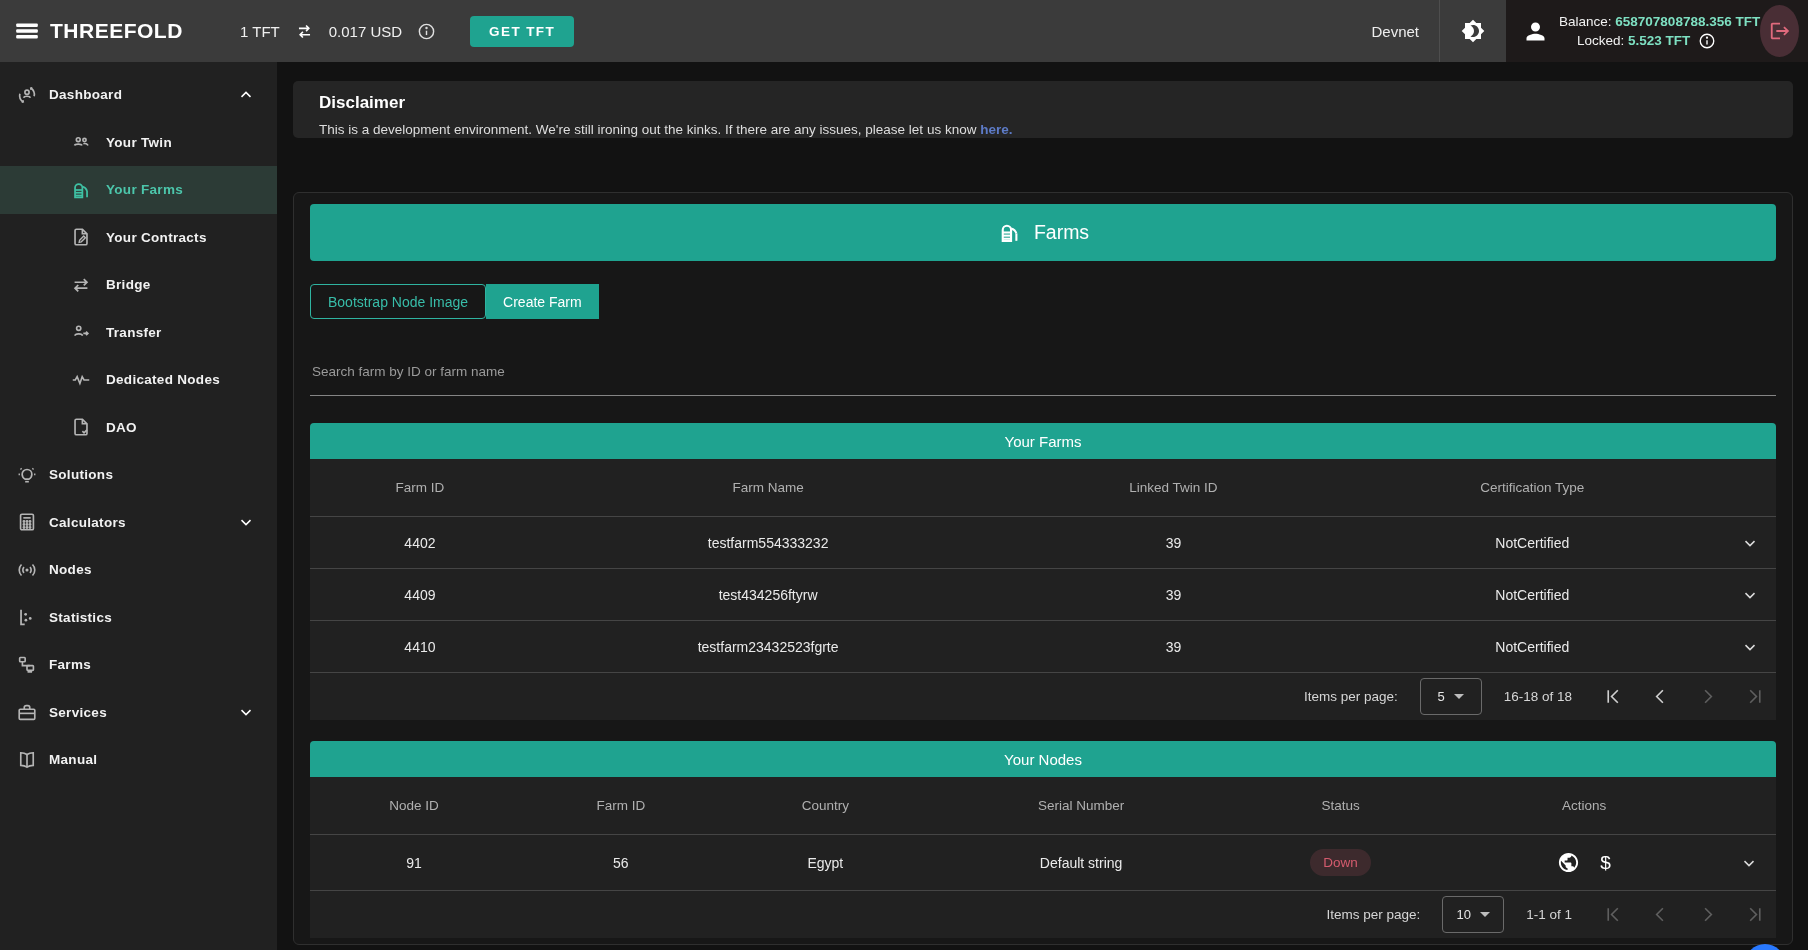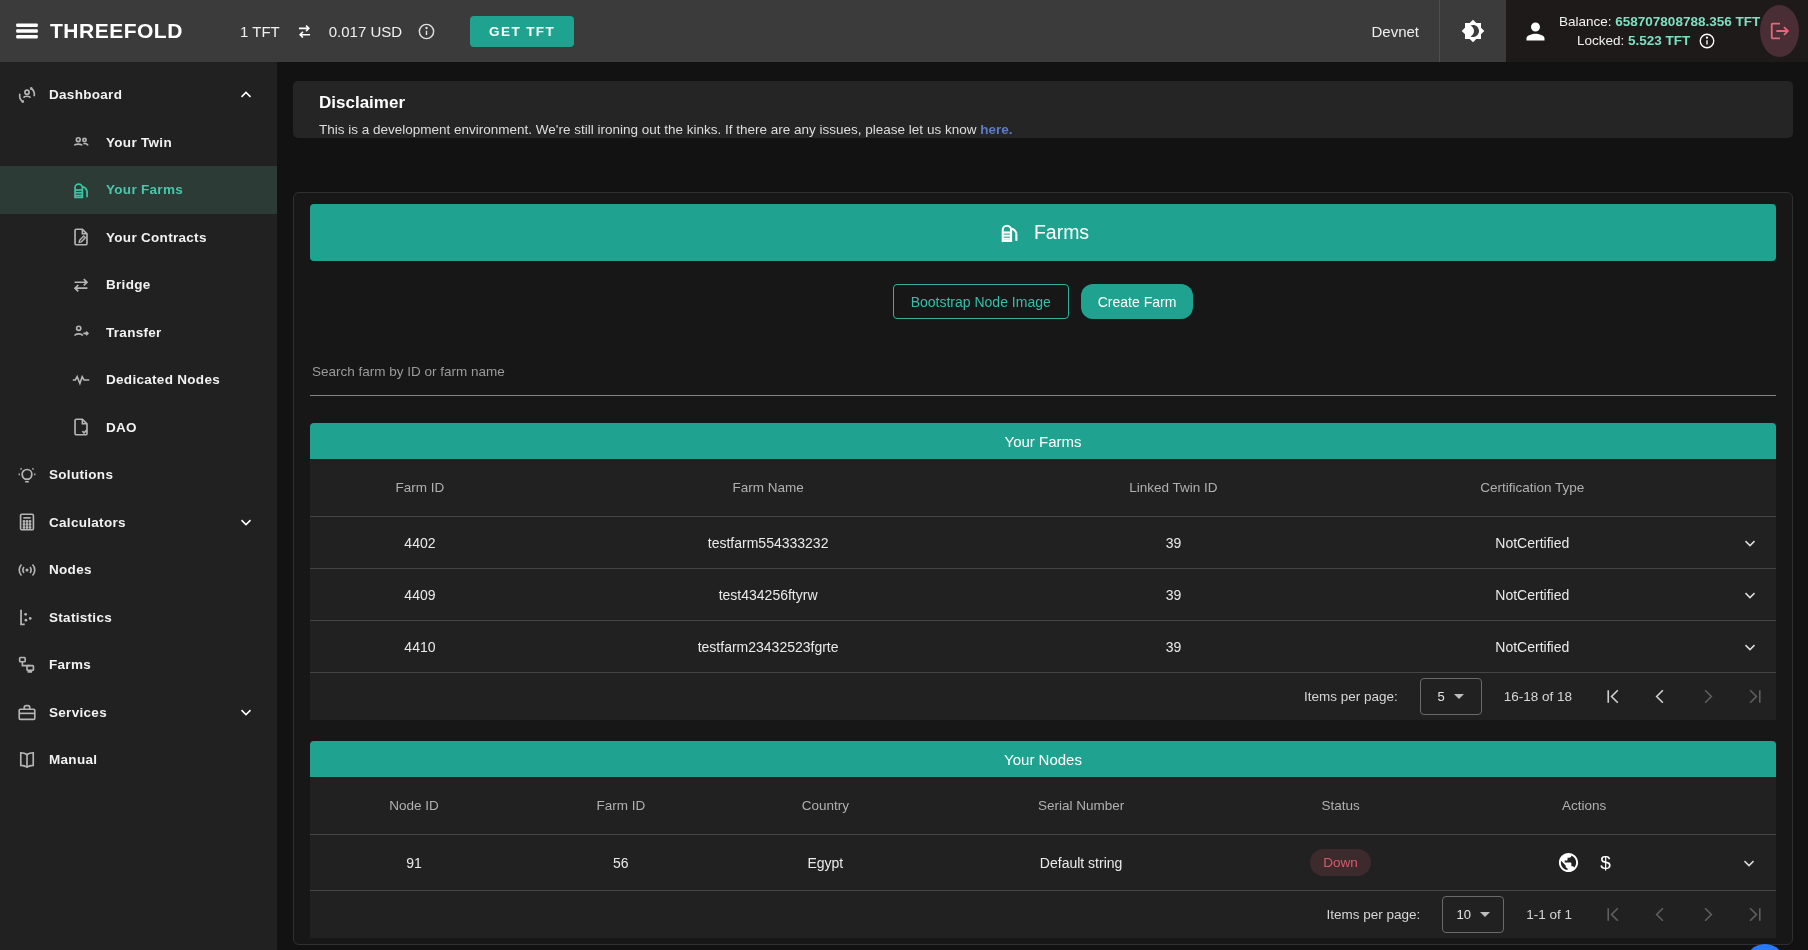--- a/index.html
+++ b/index.html
@@ -49,25 +49,25 @@
   .d-title { color:#fff; font-size:17px; font-weight:700; margin-bottom:9px; }
   .d-text  { color:#DEDEDE; font-size:13.5px; }
   .d-link  { color:#5D7BC7; font-weight:600; cursor:pointer; }
 
   .farms-card { position:absolute; left:16px; top:130px; width:1500px; height:753px;
                 background:#171717; border:1px solid #2F2F2F; border-radius:6px;
                 padding:11px 16px 0; }
   .banner { height:57px; background:#1FA390; border-radius:4px; display:flex; align-items:center;
             justify-content:center; gap:12px; color:#fff; }
   .banner-title { font-size:19.5px; }
-  .actions-row { margin-top:23px; display:flex; justify-content:center; gap:12px; }
+  .actions-row { margin-top:23px; display:flex; justify-content:flex-start; }
   .btn-outline { height:35px; padding:0 17px; background:transparent; border:1px solid #2FB3A0;
                  color:#38BDA9; border-radius:4px; font-size:14px; font-family:inherit; cursor:pointer; }
   .btn-filled  { height:35px; padding:0 17px; background:#1FA390; border:none; color:#fff;
-                 border-radius:12px; font-size:14px; font-family:inherit; cursor:pointer; }
+                 border-radius:0; font-size:14px; font-family:inherit; cursor:pointer; }
   .search-block { margin-top:25px; border-bottom:1px solid #858585; }
   .search-input { width:100%; background:transparent; border:none; outline:none;
                   padding:20px 2px 16px; font-size:13.5px; color:#E0E0E0; font-family:inherit; }
   .search-input::placeholder { color:#9A9A9A; opacity:1; }
 
   .table-card { margin-top:27px; background:#212121; border-radius:4px 4px 0 0; }
   .table-card.nodes { margin-top:21px; }
   .table-title { height:36px; background:#1FA390; border-radius:4px 4px 0 0; display:flex;
                  align-items:center; justify-content:center; color:#fff; font-size:15px; }
   .grid-farms { display:grid; grid-template-columns:15% 32.5% 22.8% 1fr 52px; align-items:center;

